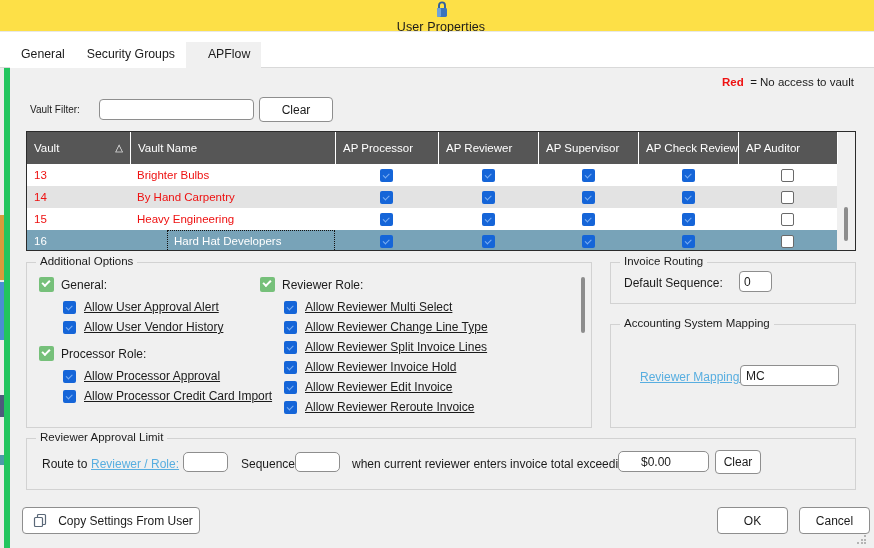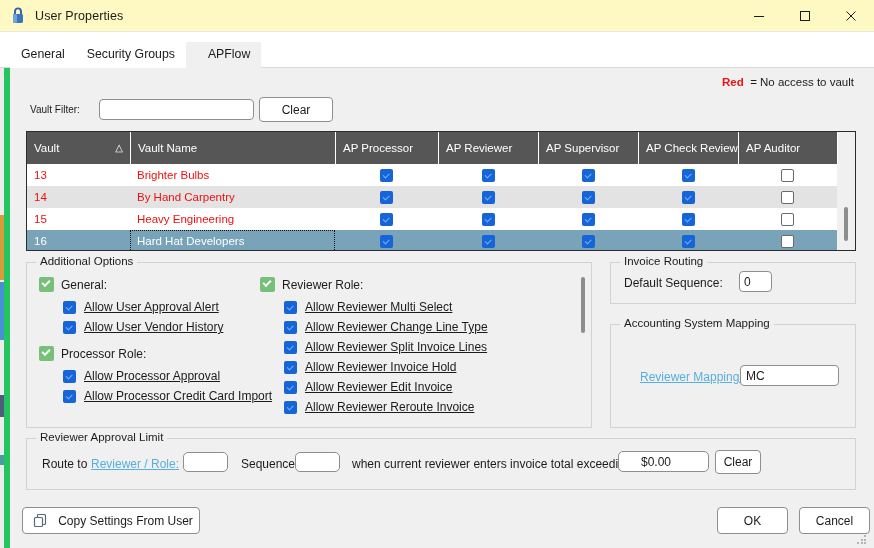--- a/index.html
+++ b/index.html
@@ -20,22 +20,22 @@
   .edge-sliver { position:absolute; left:0; top:0; width:4px; height:548px; background:#ececec; }
   .edge-sliver i { position:absolute; left:0; width:4px; display:block; }
   .sl1 { top:215px; height:65px; background:#d79b3c; }
   .sl2 { top:282px; height:58px; background:#4a8fd4; }
   .sl3 { top:395px; height:22px; background:#4d5b7c; }
   .sl4 { top:455px; height:10px; background:#4a9aa8; }
 
   
   .titlebar {
     position: absolute; left:0; top:0; width:874px; height:32px;
-    background:#fef9c3; border-bottom:1px solid #e8e8e8;
-    display:flex; align-items:center;
+    background:#fde047; border-bottom:1px solid #e8e8e8;
+    display:flex; align-items:center;flex-direction:column;
   }
   .tb-icon { margin-left:9px; width:18px; height:20px; position:relative; flex:0 0 auto; }
   .tb-title {
     margin-left:8px; font-size:12.5px; color:#1b1b1b; letter-spacing:.1px;
   }
   .tb-spacer { flex:1 1 auto; }
   .win-btn {
     width:46px; height:32px; display:flex; align-items:center; justify-content:center;
     font-size:12px; color:#1b1b1b;
   }
@@ -113,21 +113,21 @@
 
   .grow { display:flex; height:22px; align-items:center; font-size:11.5px; }
   .grow.alt { background:#e3e3e3; }
   .grow.sel { background:#78a3b8; }
   .cell { display:flex; align-items:center; height:22px; }
   .cell.txt { color:#ee1111; padding-left:7px; }
   .grow.sel .cell.txt { color:#ffffff; }
   .cell.ck { justify-content:center; }
   .namecell-sel {
     outline:1px dotted #111; outline-offset:-1px;
-    width:100%; height:22px; display:flex; align-items:center; padding-left:7px;
+    width:100%; height:22px; display:flex; align-items:center; padding-left:7px;margin-left:37px;
   }
 
   
   .cb {
     width:13px; height:13px; border-radius:2px; position:relative;
     display:inline-block; vertical-align:middle; flex:0 0 auto;
   }
   .cb.on { background:#1565d8; }
   .cb.on:after {
     content:""; position:absolute; left:3px; top:4px; width:5px; height:2.5px;

